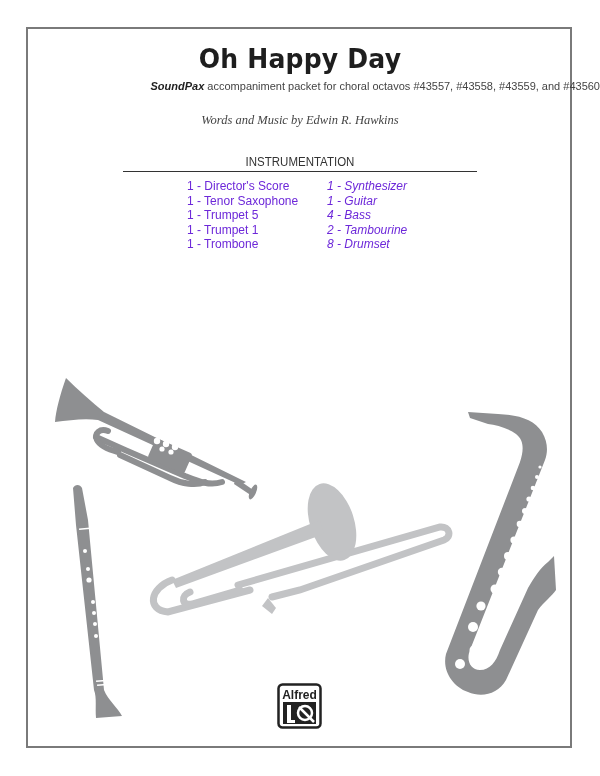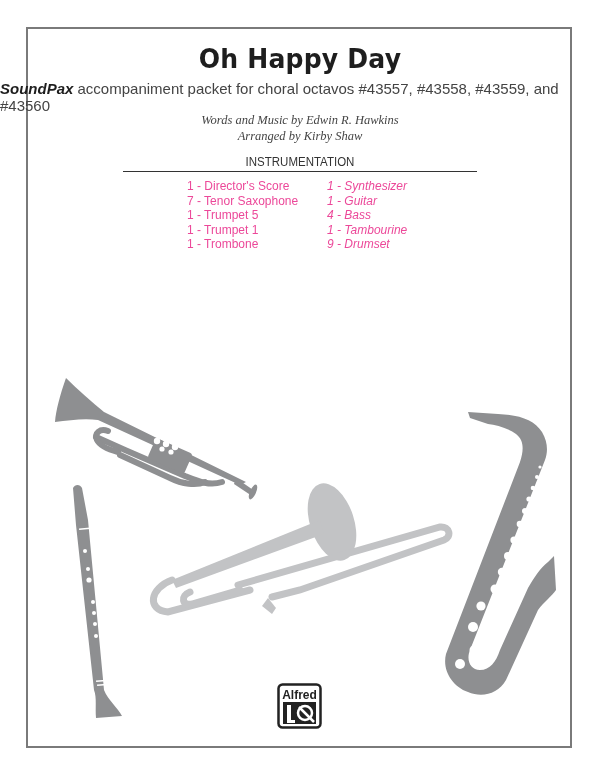--- a/index.html
+++ b/index.html
@@ -1,60 +1,59 @@
 <!DOCTYPE html>
 <html><head>
   <meta charset="utf-8">
   <style>
     html, body { margin: 0; padding: 0; background: #ffffff; }
     body { width: 600px; height: 776px; position: relative; overflow: hidden; font-family: "Liberation Sans", sans-serif; color: #222; }
     .frame { position: absolute; left: 26px; top: 27px; width: 546px; height: 721px; border: 2px solid #7a7a7a; box-sizing: border-box; }
     .title { position: absolute; left: 0; width: 600px; top: 43px; text-align: center; font-family: "DejaVu Sans", sans-serif; font-weight: bold; font-size: 27px; letter-spacing: 0.2px; color: #1e1e1e; transform: scaleX(0.93); }
-    .subtitle { position: absolute; left: 0; width: 600px; top: 80px; text-align: left; font-size: 15px; color: #444; }
+    .subtitle { position: absolute; left: 0; width: 600px; top: 80px; text-align: right; font-size: 11px; color: #444; }
     .subtitle .brand { font-weight: bold; font-style: italic; color: #1e1e1e; }
     .credits { position: absolute; left: 0; width: 600px; top: 112px; text-align: center; font-family: "Liberation Serif", serif; font-style: italic; font-size: 12.5px; line-height: 16px; color: #444; }
     .inst-heading { position: absolute; left: 0; width: 600px; top: 155px; text-align: center; font-size: 12.5px; color: #333; transform: scaleX(0.92); }
     .rule { position: absolute; left: 123px; width: 354px; top: 171px; height: 1px; background: #333; }
-    .inst-col { position: absolute; top: 179px; font-size: 12px; line-height: 14.5px; color: #ec4899; }
+    .inst-col { position: absolute; top: 179px; font-size: 12px; line-height: 14.5px; color: #6d28d9; }
     .inst-col div { white-space: nowrap; }
     .col-left { left: 187px; }
     .col-right { left: 327px; font-style: italic; }
     .art { position: absolute; left: 0; top: 0; }
     .logo { position: absolute; left: 277px; top: 683px; width: 45px; height: 46px; }
   </style>
 </head>
 <body>
 
 <div class="frame"></div>
 
 <div class="title">Oh Happy Day</div>
 
 <div class="subtitle"><span class="brand">SoundPax</span><span> accompaniment packet for choral octavos #43557, #43558, #43559, and #43560</span></div>
 
 <div class="credits">
   <div>Words and Music by Edwin R. Hawkins</div>
-  <div>Arranged by Kirby Shaw</div>
 </div>
 
 <div class="inst-heading">INSTRUMENTATION</div>
 <div class="rule"></div>
 
 <div class="inst-col col-left">
   <div>1 - Director's Score</div>
-  <div>7 - Tenor Saxophone</div>
+  <div>1 - Tenor Saxophone</div>
   <div>1 - Trumpet 5</div>
   <div>1 - Trumpet 1</div>
   <div>1 - Trombone</div>
 </div>
 <div class="inst-col col-right">
   <div>1 - Synthesizer</div>
   <div>1 - Guitar</div>
   <div>4 - Bass</div>
-  <div>1 - Tambourine</div>
-  <div>9 - Drumset</div>
+  <div>2 - Tambourine</div>
+  <div>8 - Drumset</div>
 </div>
 
 <svg class="art" width="600" height="776" viewBox="0 0 600 776">
 
   <g fill="#8e8f91" stroke="none">
     <path d="M66,378 C60,395 56,410 55,422 C70,420 85,418 98,420 L240,485 L246,482 L104,412 C92,402 78,390 66,378 Z"></path>
     <g fill="none" stroke="#8e8f91" stroke-width="6" stroke-linecap="round">
       <path d="M96,437 L125,450 L185,476 C200,482 210,486 222,482"></path>
       <path d="M108,431 C100,428 94,433 97,440 C100,446 110,450 118,452"></path>
       <path d="M120,455 L170,478 C182,484 196,486 205,482"></path>

